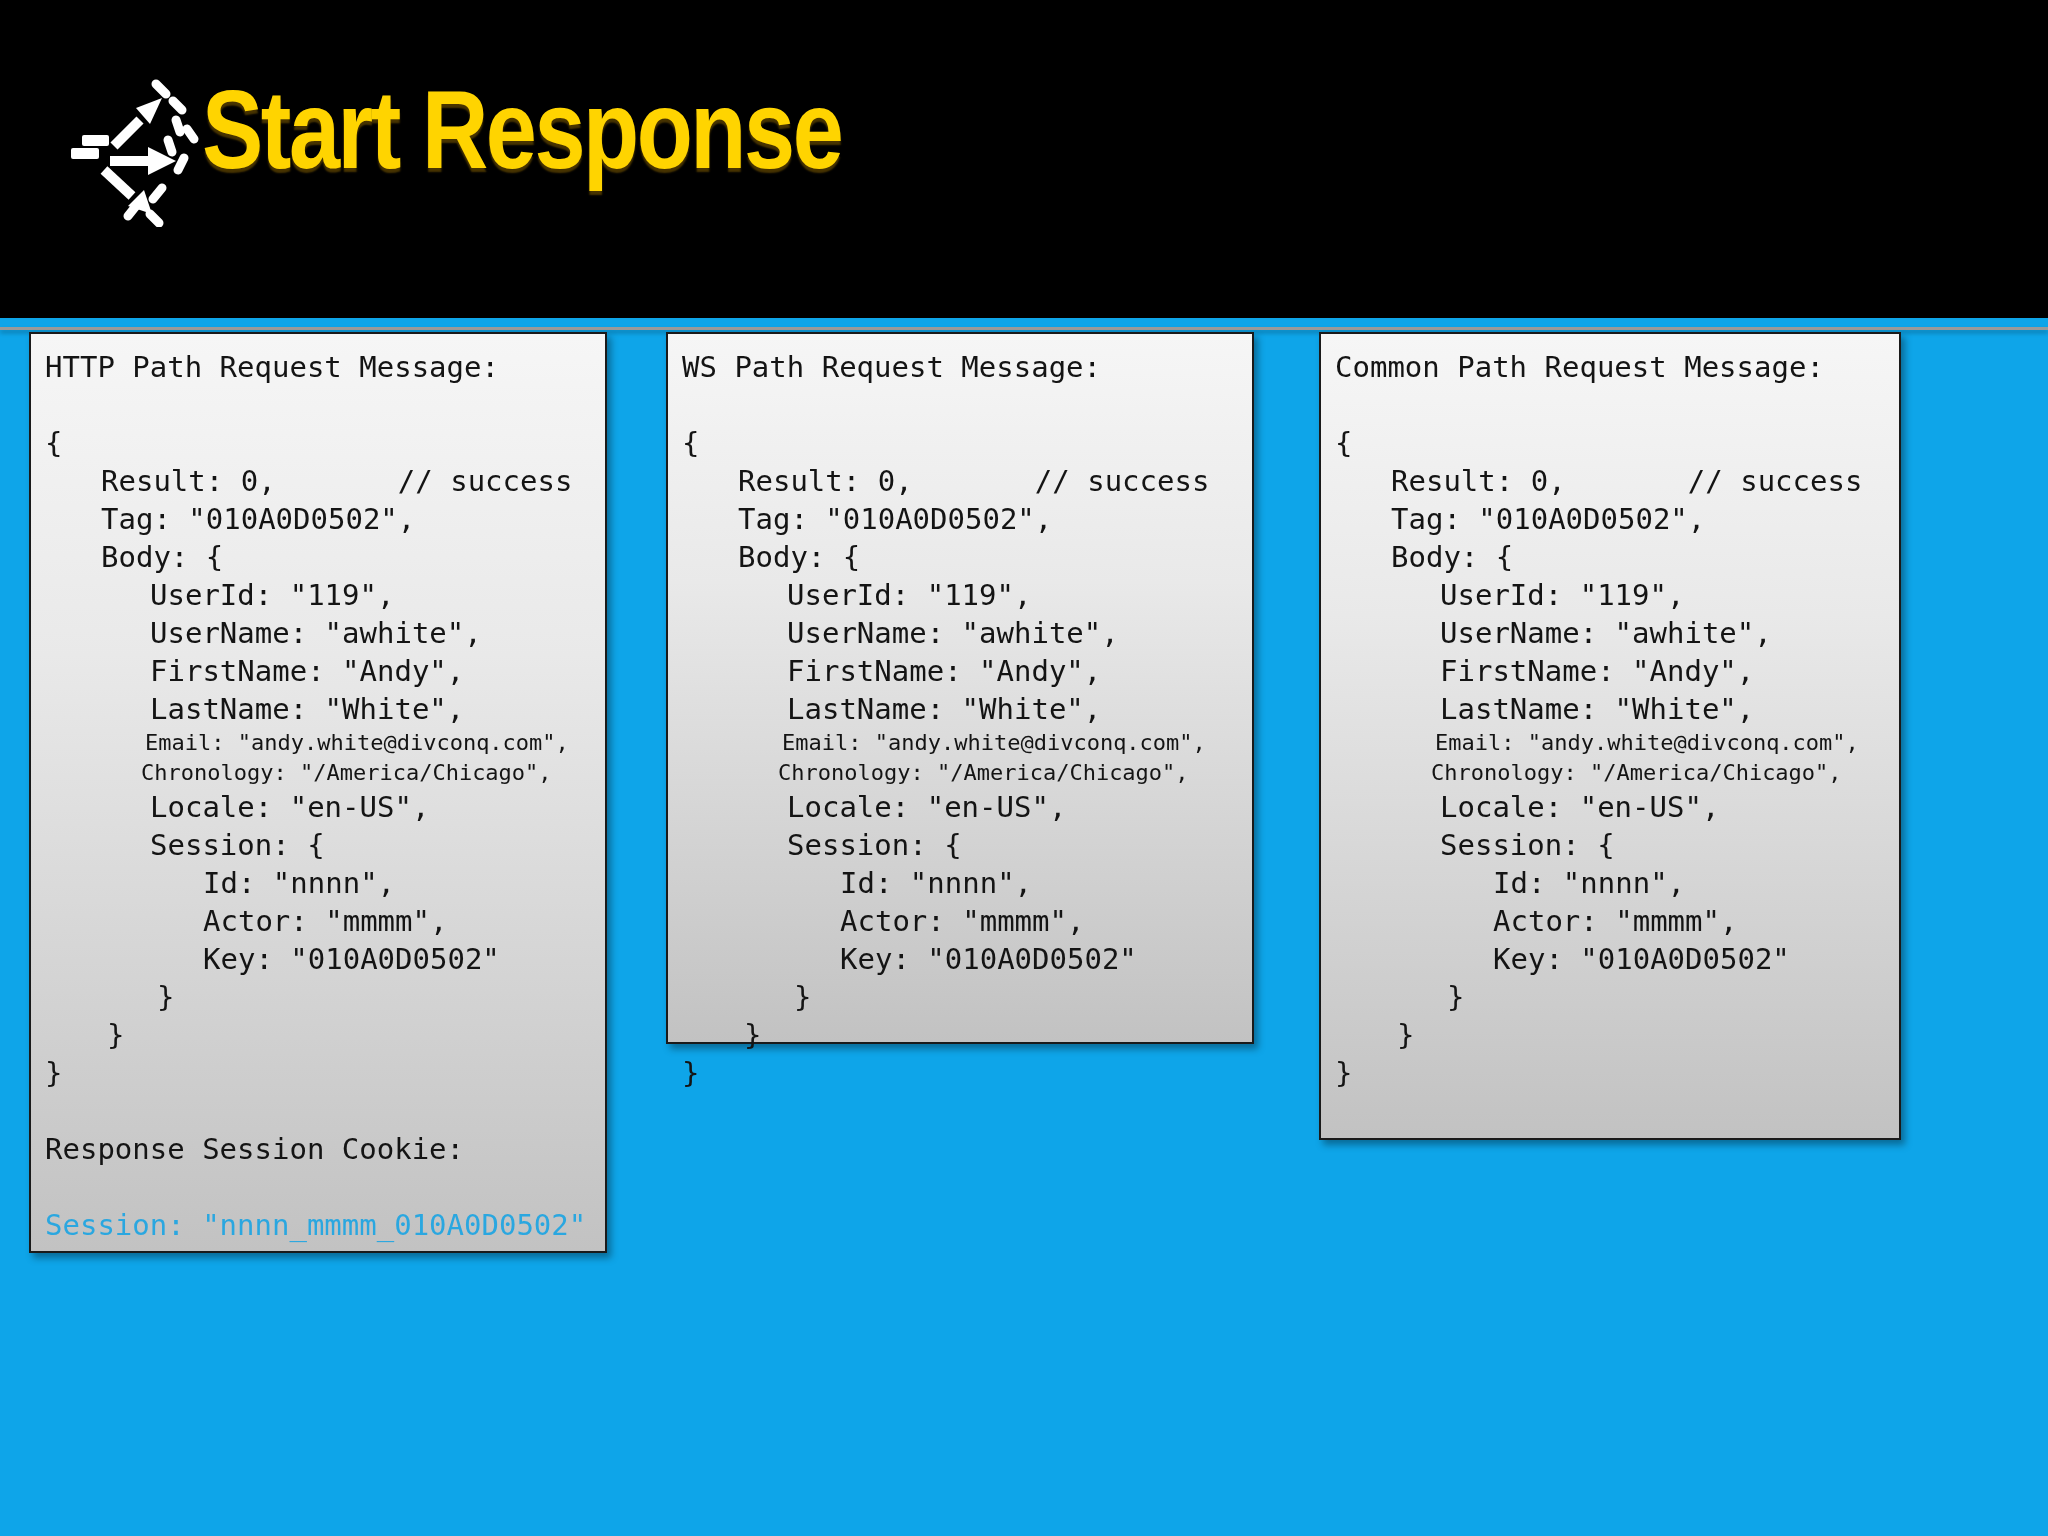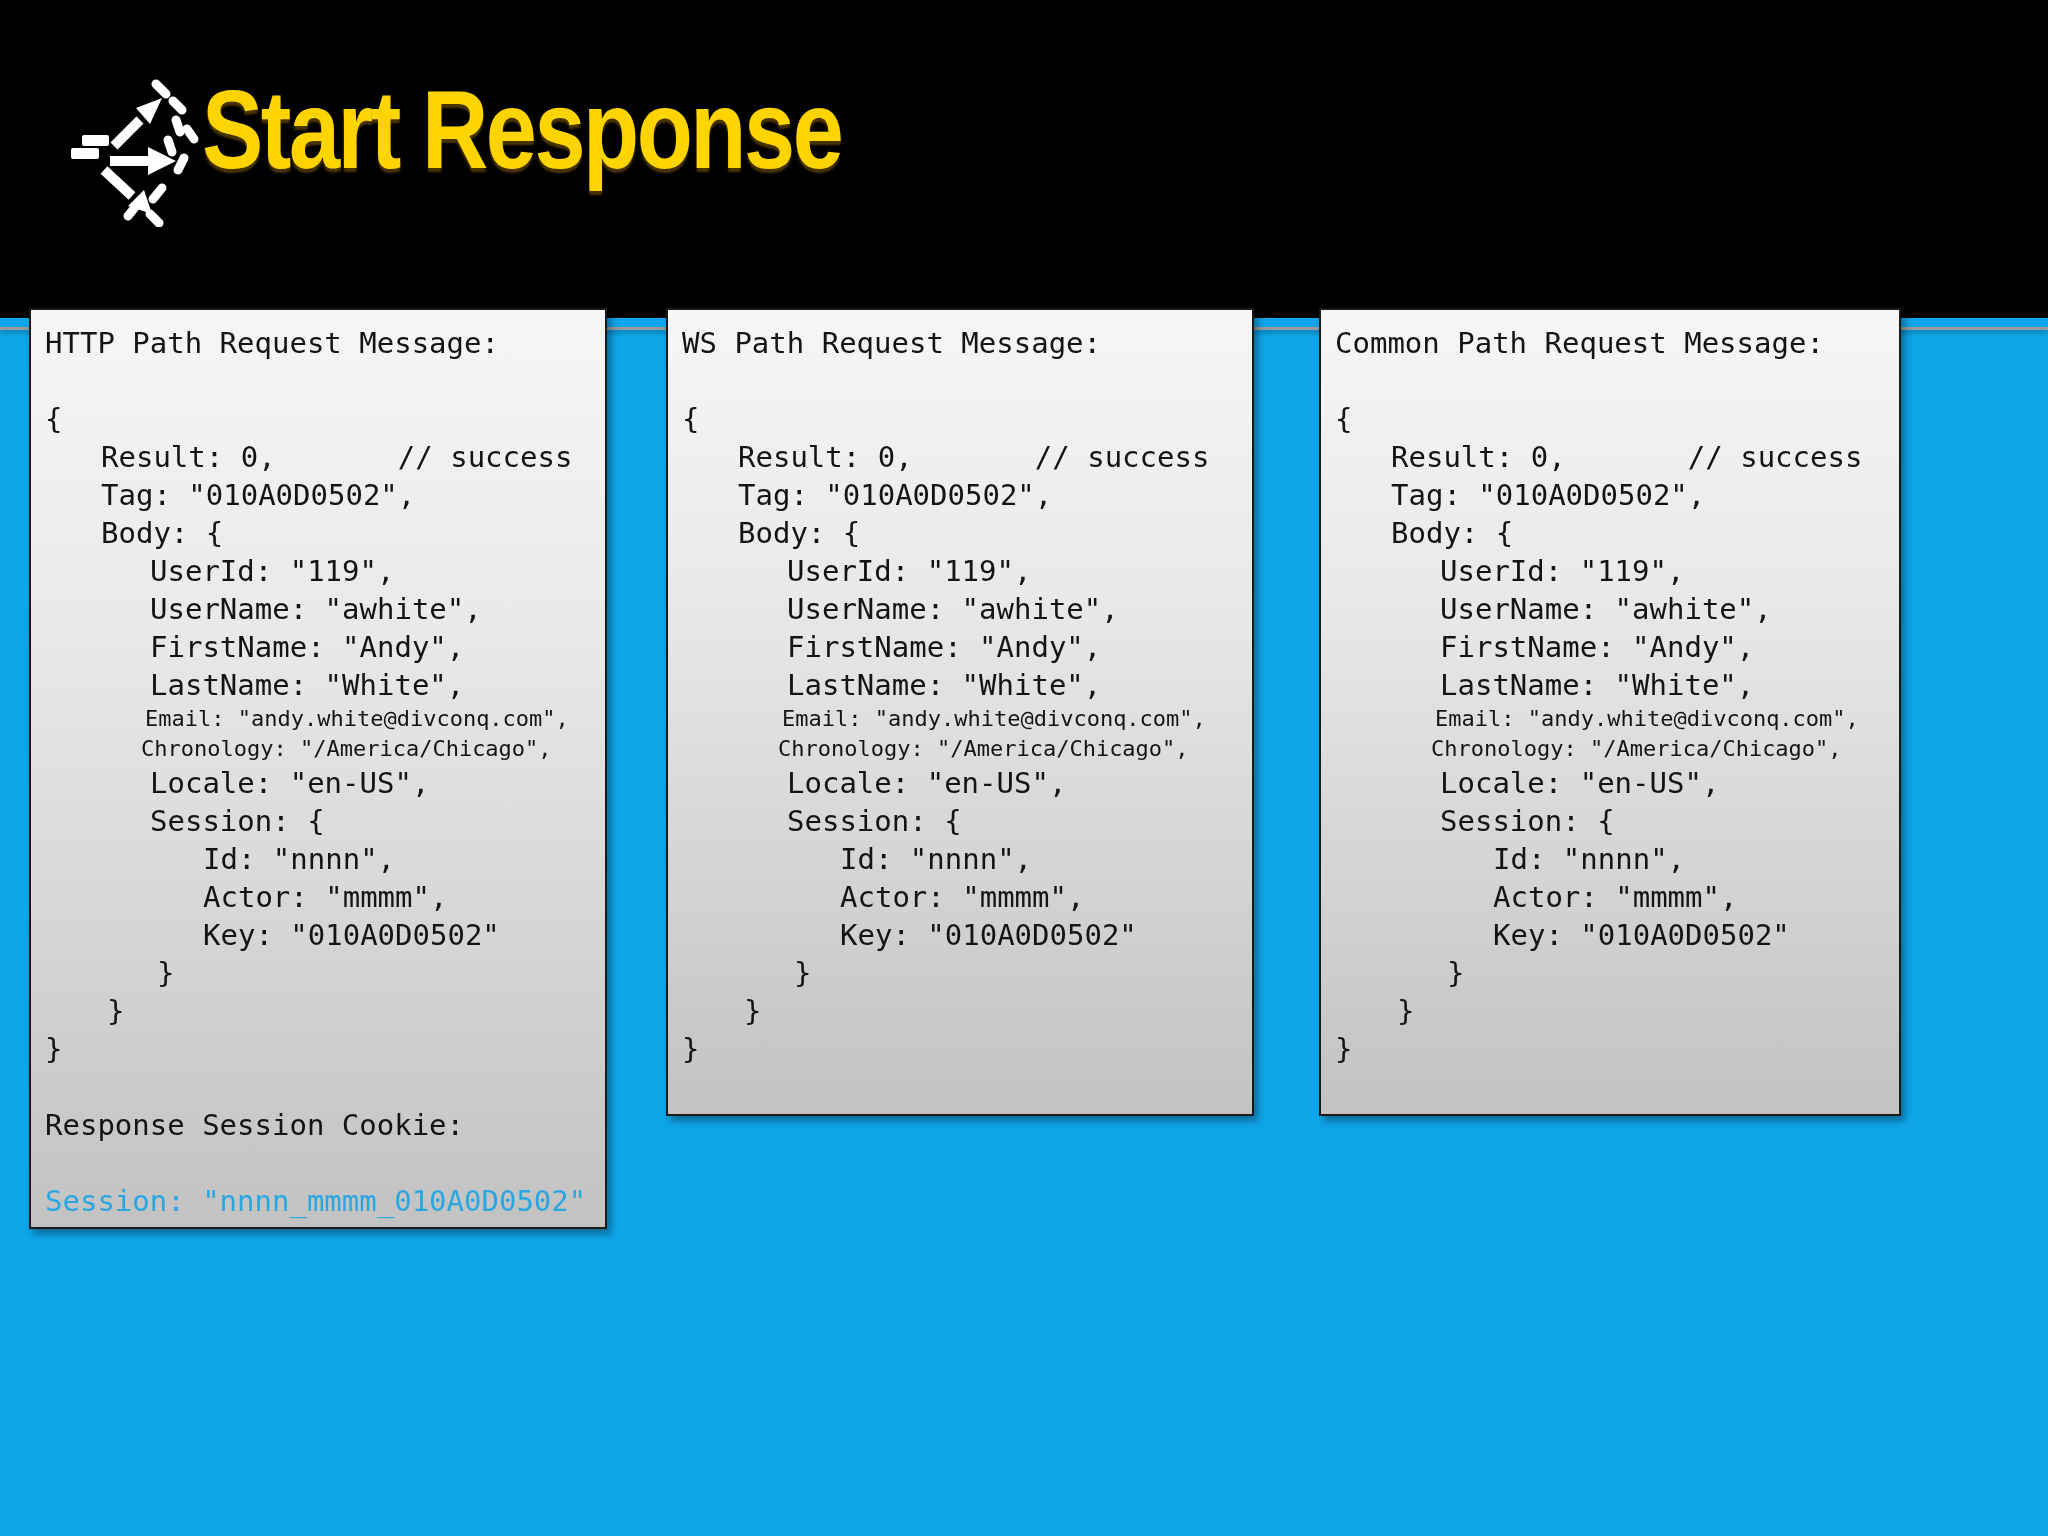--- a/index.html
+++ b/index.html
@@ -15,30 +15,30 @@
     text-shadow:0 4px 2px rgba(110,80,0,0.65);
     white-space:nowrap;
   }
   .hdr-icon{position:absolute;left:52px;top:62px;}
 
   
   .divider{position:absolute;left:0;top:327px;width:2048px;height:3px;background:#9a9a9a;box-shadow:0 3px 4px rgba(0,0,0,0.28);z-index:1;}
 
   
   .box{
-    position:absolute;top:308px;box-sizing:border-box;z-index:2;
+    position:absolute;top:332px;box-sizing:border-box;z-index:2;
     border:2px solid #1a1a1a;
     background:linear-gradient(180deg,#f6f6f6 0%,#e9e9e9 35%,#c2c2c2 100%);
     box-shadow:4px 5px 7px rgba(0,0,0,0.35);
     padding:14px 0 0 14px;
     font-family:"DejaVu Sans Mono","Liberation Mono",monospace;
     color:#141414;
   }
   .box1{left:29px;width:578px;height:921px;}
-  .box2{left:666px;width:588px;height:808px;}
+  .box2{left:666px;width:588px;height:712px;}
   .box3{left:1319px;width:582px;height:808px;}
 
   .box-title{font-size:29px;line-height:38px;white-space:pre;}
   .code-lines{margin-top:38px;}
   .code-line{white-space:pre;}
   .code-line.lg{font-size:29px;line-height:38px;}
   .code-line.sm{font-size:22px;line-height:30px;}
 
   .cookie-heading{margin-top:38px;font-size:29px;line-height:38px;white-space:pre;}
   .cookie-line{margin-top:38px;font-size:29px;line-height:38px;white-space:pre;}

